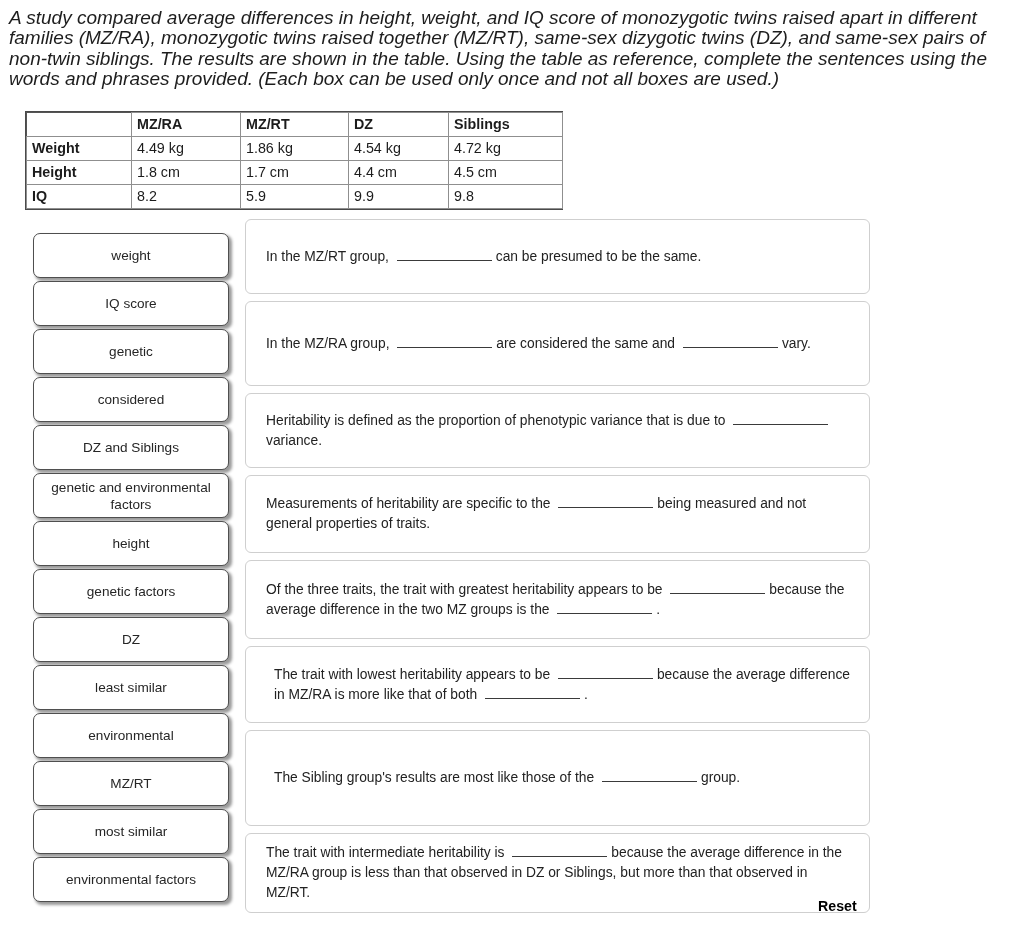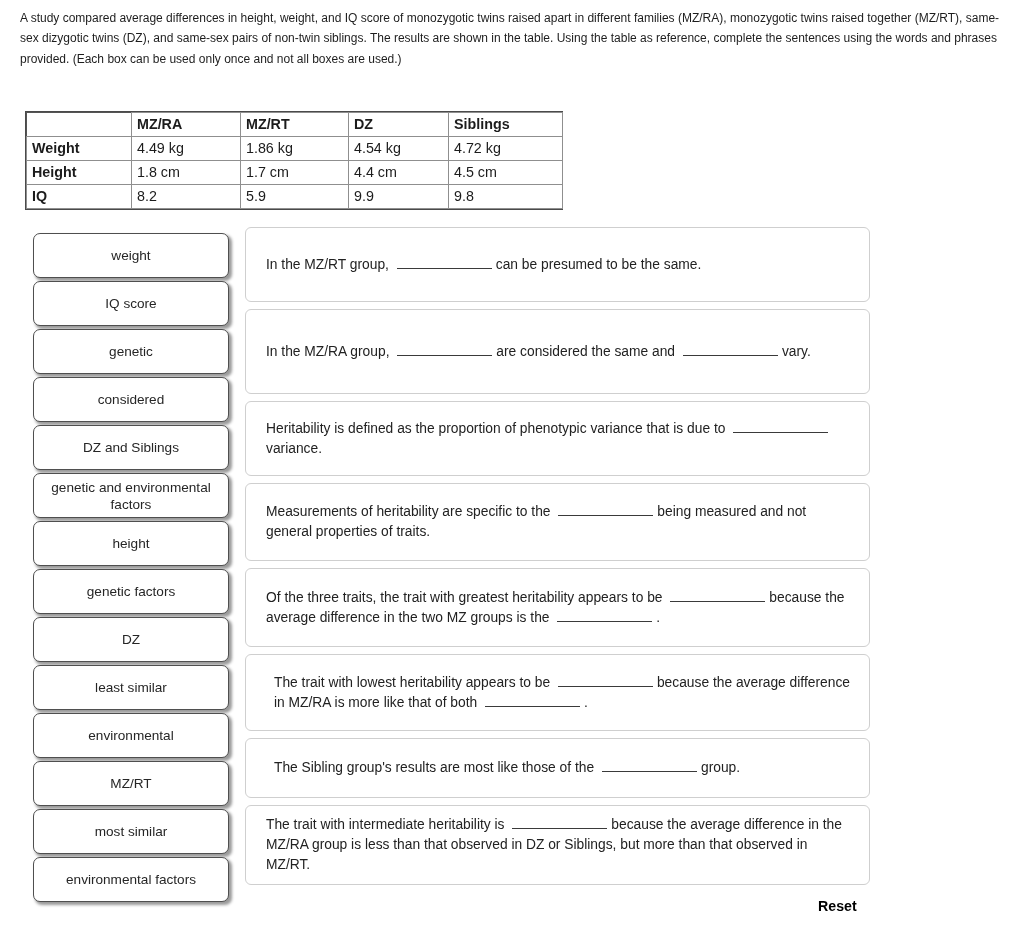--- a/index.html
+++ b/index.html
@@ -13,26 +13,27 @@
     height: 929px;
     font-family: "Liberation Sans", sans-serif;
     color: #1c1c1c;
     position: relative;
     overflow: hidden;
   }
 
   
   #intro {
     position: absolute;
-    left: 20px;
+    left: 9px;
     top: 8px;
     width: 995px;
-    font-size: 12px;
+    font-size: 19px;
     line-height: 20.4px;
     color: #1d1d1d;
+    font-style: italic;
   }
 
   
   #data-table {
     position: absolute;
     left: 17px;
     top: 111px;
     border-collapse: collapse;
     background: #ffffff;
     table-layout: fixed;
@@ -90,21 +91,21 @@
     color: #262626;
     padding: 3px 6px;
     cursor: move;
     user-select: none;
   }
 
   
   #sentence-list {
     position: absolute;
     left: 245px;
-    top: 227px;
+    top: 219px;
     width: 625px;
   }
   .sentence-box {
     width: 625px;
     background: #ffffff;
     border: 1.3px solid #cfcfcf;
     border-radius: 6px;
     margin-bottom: 7px;
     padding: 14px 18px 14px 20px;
     font-size: 13.8px;
@@ -113,21 +114,21 @@
     display: flex;
     align-items: center;
   }
   .sentence-box .sent-text { width: 100%; }
   .sentence-box.h1 { height: 75px; }
   .sentence-box.h2 { height: 85px; }
   .sentence-box.h3 { height: 75px; justify-content: flex-end; }
   .sentence-box.h4 { height: 78px; justify-content: center; }
   .sentence-box.h5 { height: 79px; }
   .sentence-box.h6 { height: 77px; padding-left: 28px; }
-  .sentence-box.h7 { height: 60px; padding-left: 28px; }
+  .sentence-box.h7 { height: 96px; padding-left: 28px; }
   .sentence-box.h8 { height: 80px; }
 
   .blank {
     display: inline-block;
     width: 95px;
     border-bottom: 1.4px solid #3a3a3a;
     height: 13px;
     margin: 0 4px;
     vertical-align: baseline;
   }

